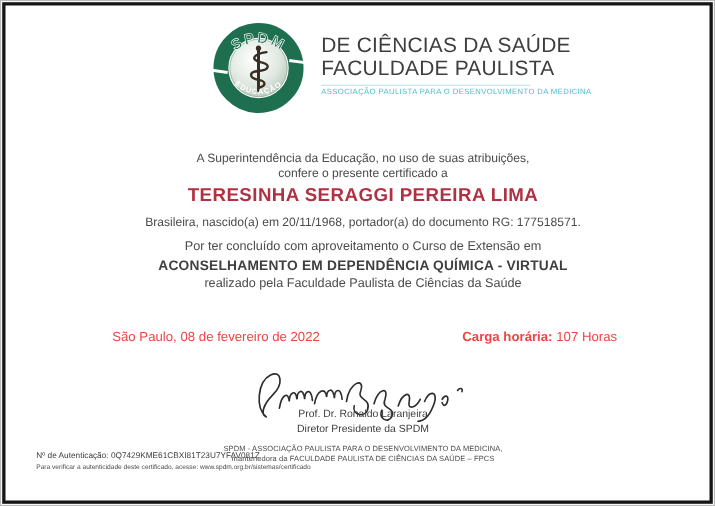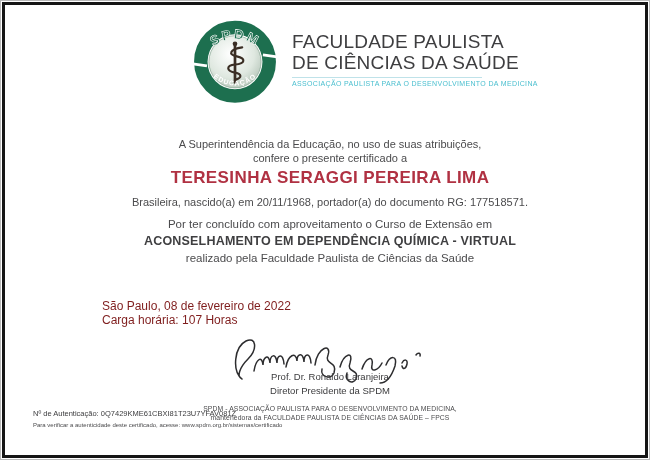--- a/index.html
+++ b/index.html
@@ -19,22 +19,22 @@
   .cline { position:absolute; left:0; width:650px; text-align:center; color:#4b4b4d; }
   .intro1 { top:133px; font-size:11px; }
   .intro2 { top:147px; font-size:11px; }
   .recipient { top:163px; font-size:17px; font-weight:bold; color:#b03142; letter-spacing:0.4px; }
   .details { top:191px; font-size:11px; }
   .completion { top:213px; font-size:11.5px; }
   .course { top:229px; font-size:12.5px; font-weight:bold; color:#3f3f41; letter-spacing:0.2px; }
   .issuer { top:247px; font-size:11.5px; }
 
   
-  .meta-row { position:absolute; top:294px; left:97px; right:84px; display:flex; justify-content:space-between; font-size:12px; color:#7f1d1d;flex-direction:column; }
-  .workload b { font-weight:normal; }
+  .meta-row { position:absolute; top:294px; left:97px; right:84px; display:flex; justify-content:space-between; font-size:12px; color:#ef4444; }
+  .workload b { font-weight:bold; }
 
   
   .sig-block { position:absolute; top:328px; left:0; width:650px; text-align:center; color:#3b3b3d; }
   .sig-svg { display:block; margin:0 auto; }
   .signer-name { font-size:9.5px; margin-top:-14px; }
   .signer-title { font-size:9.5px; margin-top:3px; }
   .org-small { font-size:6.8px; margin-top:9px; line-height:8.5px; color:#4a4a4c; letter-spacing:0.1px; }
 
   
   .footer { position:absolute; left:28px; top:404px; text-align:left; color:#3c3c3e; }
@@ -71,22 +71,22 @@
           <path d="M58,36 C44,38 42,44 52,46 C62,48 62,54 50,55 C40,56 40,62 50,64 C58,65.5 58,70 50,72" stroke-width="2.4"></path>
         </g>
         <text font-size="15" font-weight="bold" fill="#1d6f4f" stroke="#ffffff" stroke-width="0.6" letter-spacing="2" font-family="Liberation Sans, sans-serif">
           <textPath href="#arcTop" startOffset="50%" text-anchor="middle">SPDM</textPath>
         </text>
         <text font-size="7.5" font-weight="bold" fill="#ffffff" letter-spacing="1.2" font-family="Liberation Sans, sans-serif">
           <textPath href="#arcBottom" startOffset="50%" text-anchor="middle">EDUCAÇÃO</textPath>
         </text>
       </svg>
       <div class="header-text">
+        <div class="title-line">DE CIÊNCIAS DA SAÚDE</div>
         <div class="title-line">FACULDADE PAULISTA</div>
-        <div class="title-line">DE CIÊNCIAS DA SAÚDE</div>
         <div class="subtitle-band">ASSOCIAÇÃO PAULISTA PARA O DESENVOLVIMENTO DA MEDICINA</div>
       </div>
     </div>
 
     <div class="cline intro1">A Superintendência da Educação, no uso de suas atribuições,</div>
     <div class="cline intro2">confere o presente certificado a</div>
     <div class="cline recipient">TERESINHA SERAGGI PEREIRA LIMA</div>
     <div class="cline details">Brasileira, nascido(a) em 20/11/1968, portador(a) do documento RG: 177518571.</div>
     <div class="cline completion">Por ter concluído com aproveitamento o Curso de Extensão em</div>
     <div class="cline course">ACONSELHAMENTO EM DEPENDÊNCIA QUÍMICA - VIRTUAL</div>

